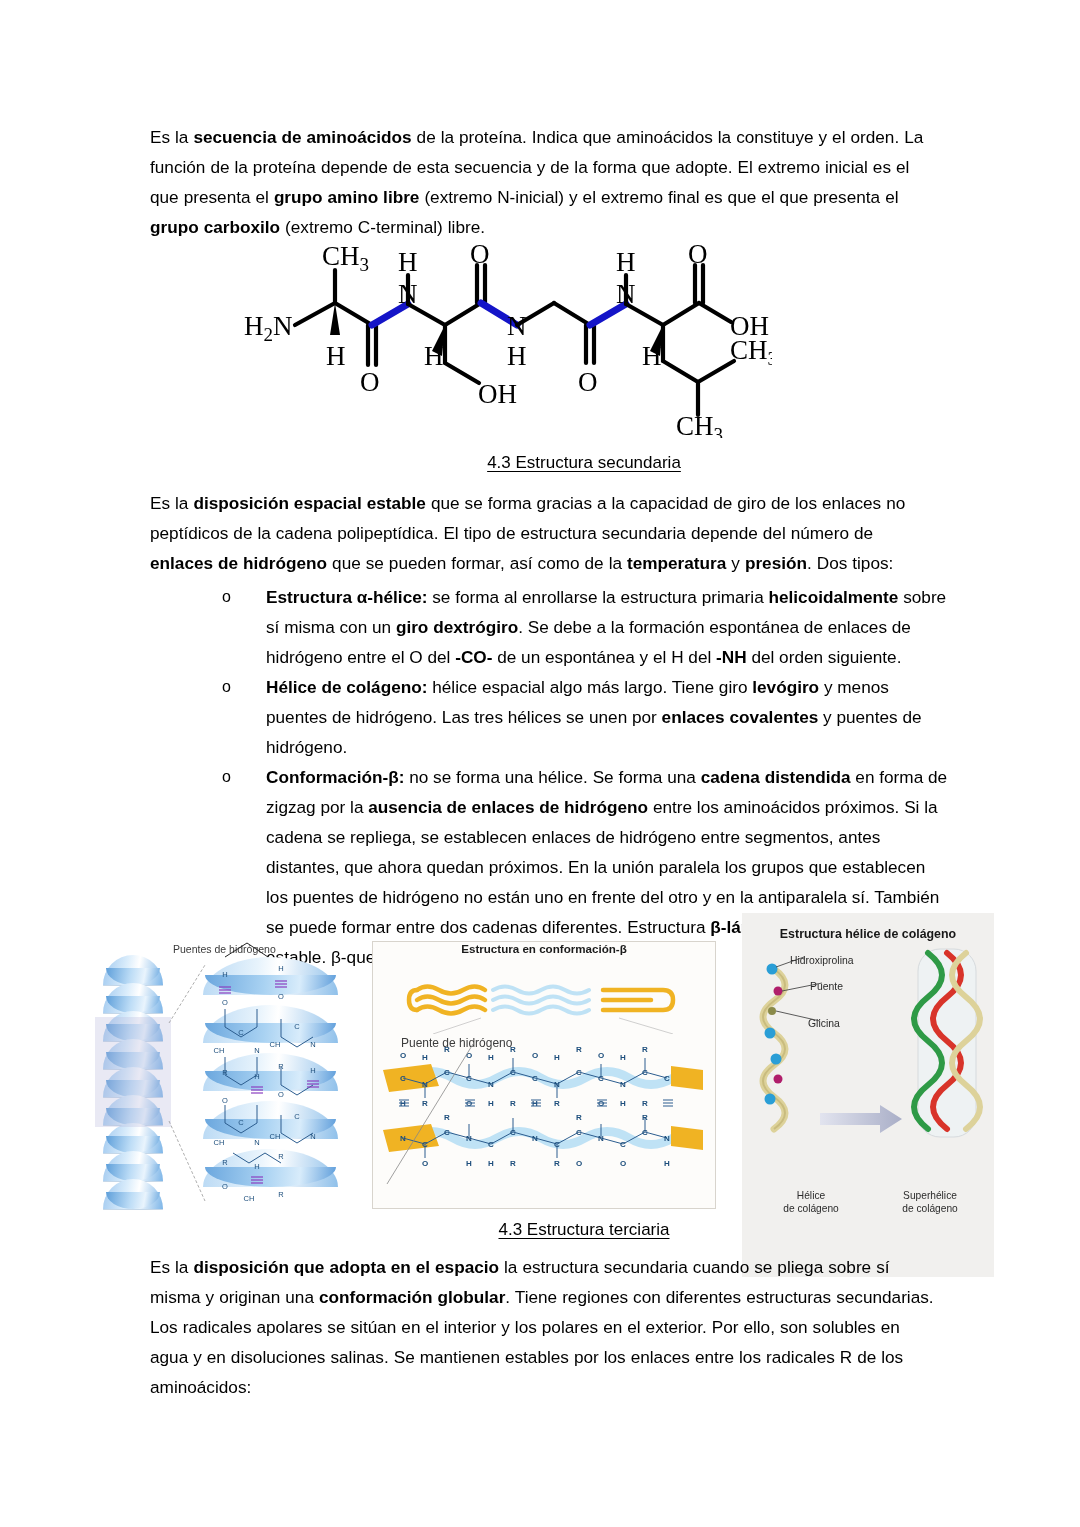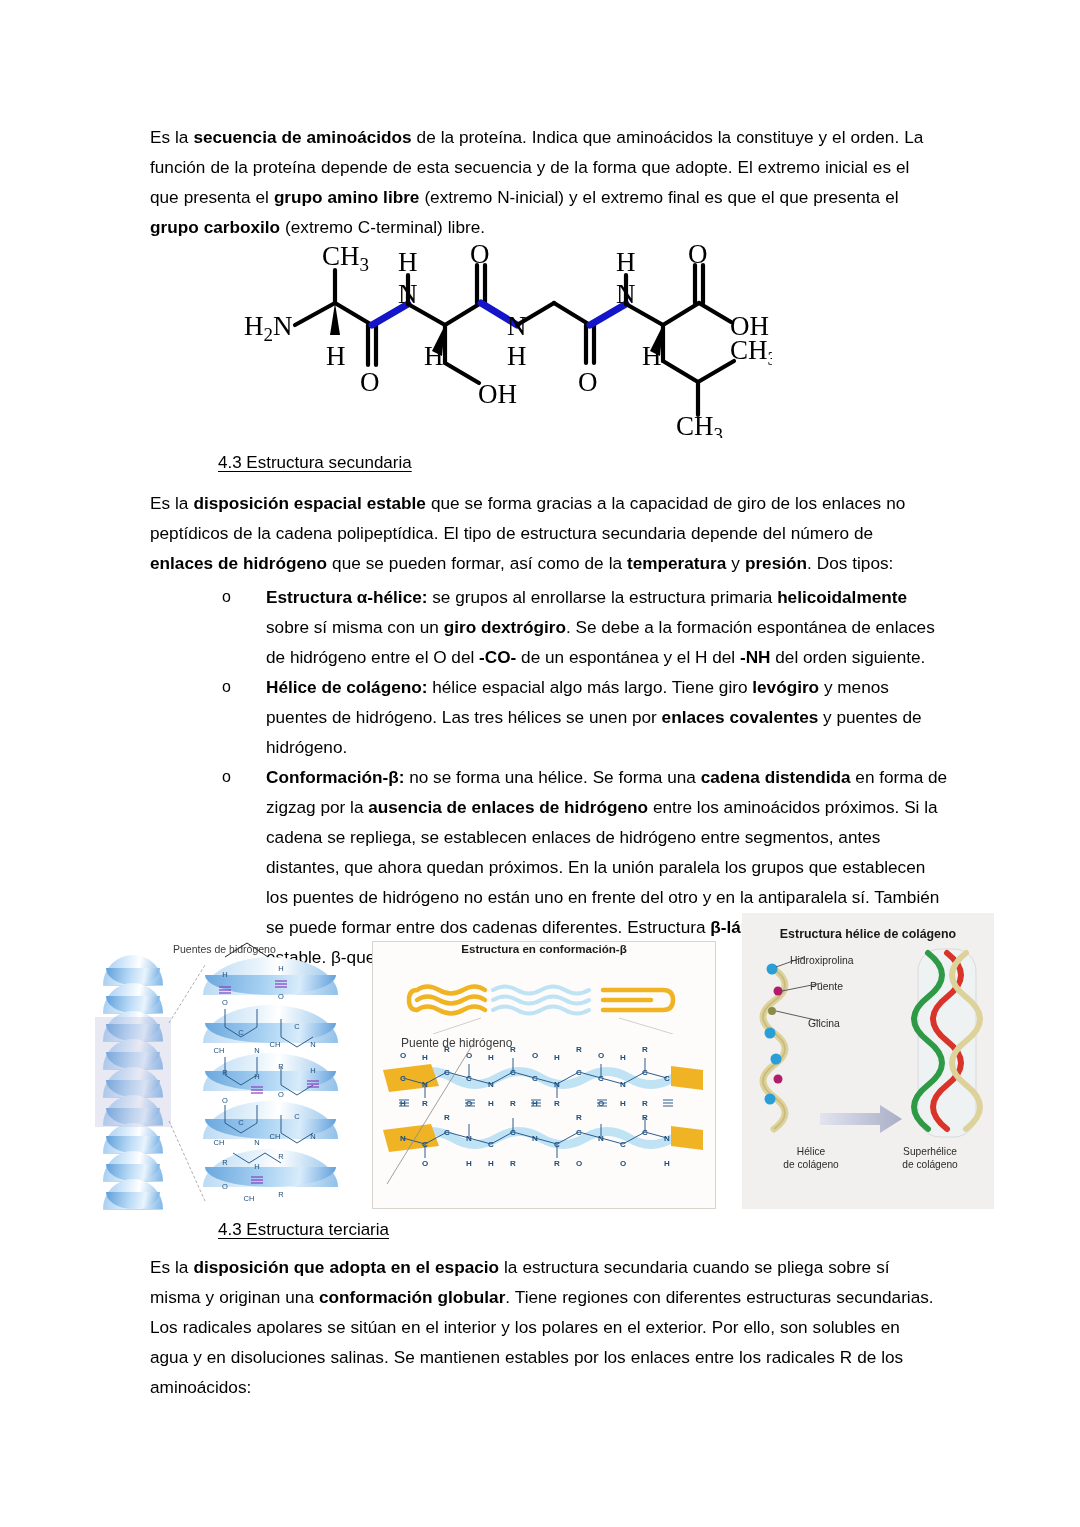--- a/index.html
+++ b/index.html
@@ -40,20 +40,21 @@
   b { font-weight: 700; text-align: right; }
 
   h3.section-heading {
     margin: 0;
     font-size: 17px;
     font-weight: 400;
     line-height: 30px;
     text-decoration: underline;
     text-underline-offset: 3px;
     padding-left: 68px;
+    text-align: center;
   }
 
   ul.bullets {
     list-style: none;
     margin: 0;
     padding: 0 0 0 64px;
   }
   ul.bullets > li {
     position: relative;
     padding-left: 52px;
@@ -181,21 +182,21 @@
   }
   .beta-ribbons { position:absolute; left:0; top:34px; width:342px; height:58px; }
   .beta-sheet-area { position:absolute; left:0; top:92px; width:342px; height:158px; }
 
   
   .fig-collagen {
     position: absolute;
     left: 742px;
     top: 8px;
     width: 252px;
-    height: 296px;
+    height: 364px;
     background: #f1f0ee;
     box-sizing: border-box;
     padding-left: 8px;
   }
   .fig-collagen .col-title {
     position: absolute;
     left: 0; right: 0;
     top: 14px;
     text-align: center;
     font-size: 12.4px;
@@ -211,20 +212,21 @@
   .fig-collagen .lbl-hidroxiprolina { left: 48px; top: 42px; }
   .fig-collagen .lbl-prolina        { left: 68px; top: 68px; }
   .fig-collagen .lbl-glicina        { left: 66px; top: 105px; }
   .fig-collagen .cap {
     position: absolute;
     font-size: 10.2px;
     color: #2b2b2b;
     text-align: center;
     line-height: 13px;
     white-space: pre-line;
+    margin-top: 44px;
   }
   .fig-collagen .cap-left  { left: 22px;  top: 232px; width: 94px; }
   .fig-collagen .cap-right { left: 140px; top: 232px; width: 96px; }
 
   .heading-terciaria { position: absolute; left: 150px; top: 1215px; width: 800px; }
   .tail-text { position: absolute; left: 150px; top: 1252px; width: 790px; }
   .molecule-wrap { position: absolute; left: 232px; top: 243px; width: 540px; height: 195px; }
 </style>
 </head>
 <body>
@@ -309,21 +311,21 @@
   </div>
 
   <div style="position:absolute; left:150px; top:488px; width:790px;">
     <p class="body-text"><span>Es la </span><b>disposición espacial estable</b><span> que se forma gracias a la capacidad de giro de los enlaces no peptídicos de la cadena polipeptídica. El tipo de estructura secundaria depende del número de </span><b>enlaces de hidrógeno</b><span> que se pueden formar, así como de la </span><b>temperatura</b><span> y </span><b>presión</b><span>. Dos tipos:</span></p>
   </div>
 
   <div style="position:absolute; left:150px; top:582px; width:800px;">
     <ul class="bullets">
       <li>
         <span class="marker">o</span>
-        <span><b>Estructura α-hélice:</b><span> se grupos al enrollarse la estructura primaria </span><b>helicoidalmente</b><span> sobre sí misma con un </span><b>giro dextrógiro</b><span>. Se debe a la formación espontánea de enlaces de hidrógeno entre el O del </span><b>-CO-</b><span> de un espontánea y el H del </span><b>-NH</b><span> del orden siguiente.</span></span>
+        <span><b>Estructura α-hélice:</b><span> se forma al enrollarse la estructura primaria </span><b>helicoidalmente</b><span> sobre sí misma con un </span><b>giro dextrógiro</b><span>. Se debe a la formación espontánea de enlaces de hidrógeno entre el O del </span><b>-CO-</b><span> de un espontánea y el H del </span><b>-NH</b><span> del orden siguiente.</span></span>
       </li>
       <li>
         <span class="marker">o</span>
         <span><b>Hélice de colágeno:</b><span> hélice espacial algo más largo. Tiene giro </span><b>levógiro</b><span> y menos puentes de hidrógeno. Las tres hélices se unen por </span><b>enlaces covalentes</b><span> y puentes de hidrógeno.</span></span>
       </li>
       <li>
         <span class="marker">o</span>
         <span><b>Conformación-β:</b><span> no se forma una hélice. Se forma una </span><b>cadena distendida</b><span> en forma de zigzag por la </span><b>ausencia de enlaces de hidrógeno</b><span> entre los aminoácidos próximos. Si la cadena se repliega, se establecen enlaces de hidrógeno entre segmentos, antes distantes, que ahora quedan próximos. En la unión paralela los grupos que establecen los puentes de hidrógeno no están uno en frente del otro y en la antiparalela sí. También se puede formar entre dos cadenas diferentes. Estructura </span><b>β-lámina plegada</b><span> es muy estable. β-queratina.</span></span>
       </li>
     </ul>

